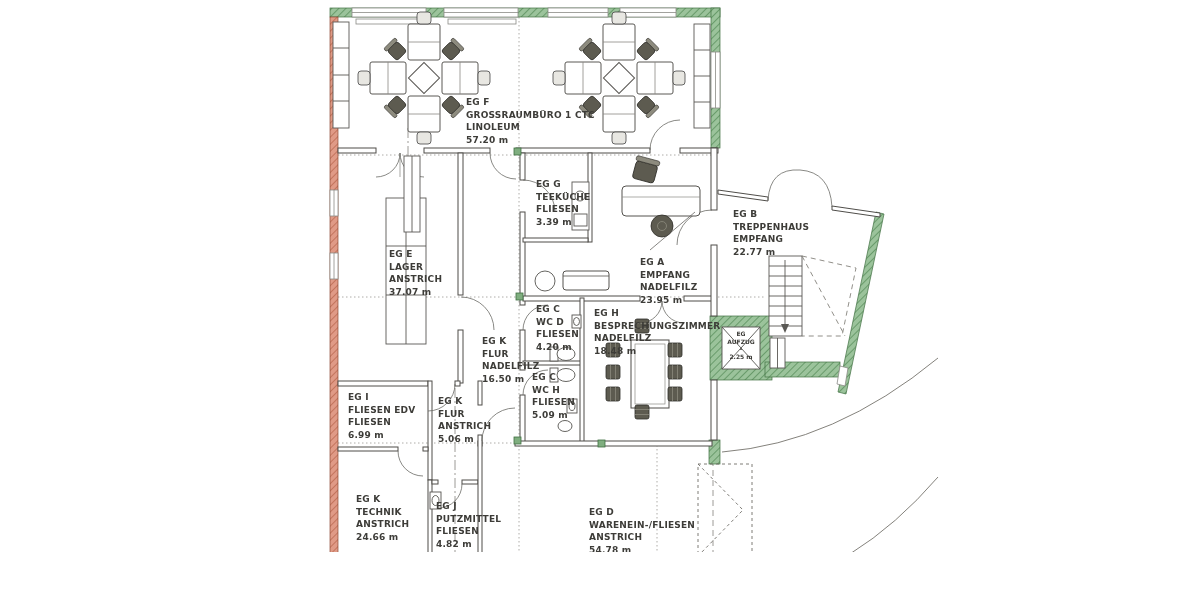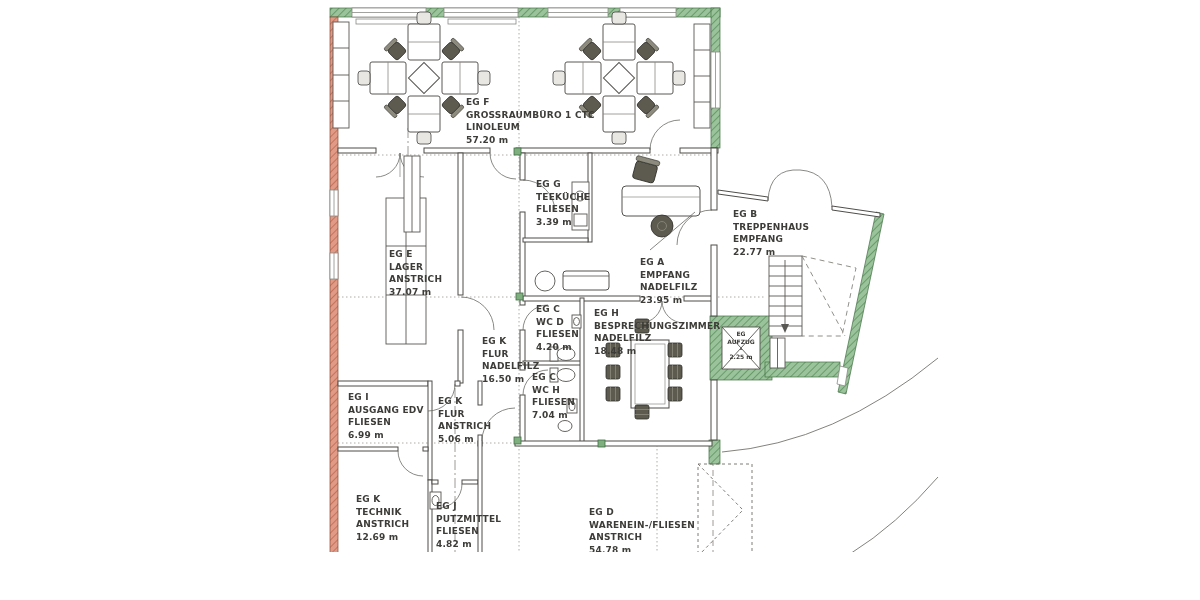--- a/index.html
+++ b/index.html
@@ -394,39 +394,39 @@
 <div class="room-label" style="left:594px;top:307px">
   <span>EG H</span>
   <span>BESPRECHUNGSZIMMER</span>
   <span>NADELFILZ</span>
   <span>18.48 m</span>
 </div>
 <div class="room-label" style="left:532px;top:371px">
   <span>EG C</span>
   <span>WC H</span>
   <span>FLIESEN</span>
-  <span>7.04 m</span>
+  <span>5.09 m</span>
 </div>
 <div class="room-label" style="left:348px;top:391px">
   <span>EG I</span>
-  <span>AUSGANG EDV</span>
+  <span>FLIESEN EDV</span>
   <span>FLIESEN</span>
   <span>6.99 m</span>
 </div>
 <div class="room-label" style="left:438px;top:395px">
   <span>EG K</span>
   <span>FLUR</span>
   <span>ANSTRICH</span>
   <span>5.06 m</span>
 </div>
 <div class="room-label" style="left:356px;top:493px">
   <span>EG K</span>
   <span>TECHNIK</span>
   <span>ANSTRICH</span>
-  <span>12.69 m</span>
+  <span>24.66 m</span>
 </div>
 <div class="room-label" style="left:436px;top:500px">
   <span>EG J</span>
   <span>PUTZMITTEL</span>
   <span>FLIESEN</span>
   <span>4.82 m</span>
 </div>
 <div class="room-label" style="left:589px;top:506px">
   <span>EG D</span>
   <span>WARENEIN-/FLIESEN</span>

